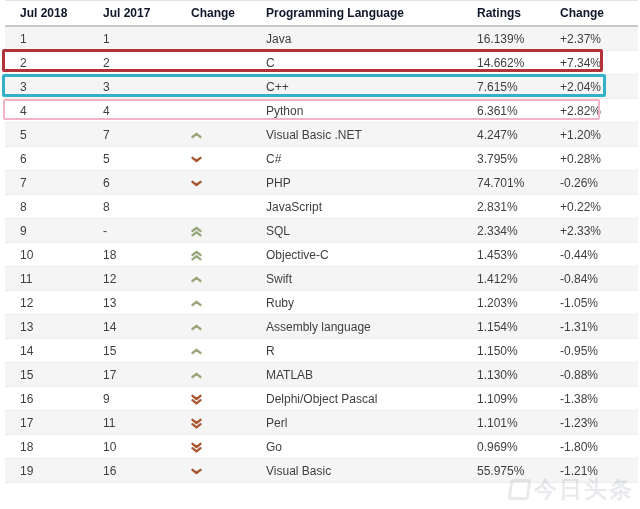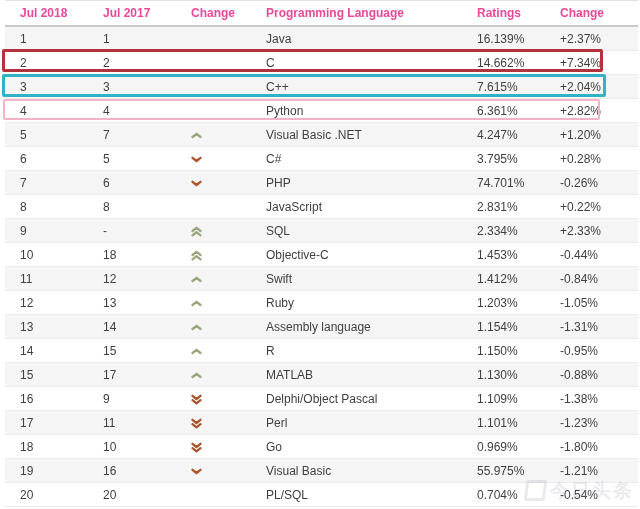--- a/index.html
+++ b/index.html
@@ -21,21 +21,21 @@
   col.c3{width:75px}
   col.c4{width:212px}
   col.c5{width:83px}
   col.c6{width:85px}
   thead th{
     height:24px;
     padding:0;
     text-align:left;
     font-size:12px;
     font-weight:bold;
-    color:#ec4899;
+    color:#0f172a;
     border-top:1px solid #e3e3e3;
     border-bottom:2px solid #c9c9c9;
     vertical-align:middle;
     white-space:nowrap;
   }
   tbody td{
     height:23px;
     padding:0;
     font-size:12px;
     color:#3f3f3f;
@@ -72,21 +72,21 @@
     color:#7d8798;
   }
   .watermark .wm-logo{
     display:inline-block;
     width:15px;height:15px;
     border:3px solid #7d8798;
     border-radius:3px;
     transform:skewX(-8deg);
   }
   .watermark .wm-text{
-    font-size:19px;
+    font-size:23px;
     font-weight:bold;
     letter-spacing:2px;
     line-height:1;
   }
 </style>
 </head>
 <body>
 
 <div class="page">
 
@@ -288,28 +288,20 @@
         <tr>
           <td class="p1">19</td>
           <td class="p2">16</td>
           <td class="p3"><span class="arrow"><svg width="11" height="7" viewBox="0 0 11 7" fill="none" stroke="#a9552f" stroke-width="2.3" stroke-linecap="round" stroke-linejoin="round">
                 <path d="M1.5 1.8 L5.5 5 L9.5 1.8"></path>
               </svg></span></td>
           <td class="p4">Visual Basic</td>
           <td class="p5">55.975%</td>
           <td class="p6">-1.21%</td>
         </tr>
-        <tr>
-          <td class="p1">20</td>
-          <td class="p2">20</td>
-          <td class="p3"></td>
-          <td class="p4">PL/SQL</td>
-          <td class="p5">0.704%</td>
-          <td class="p6">-0.54%</td>
-        </tr>
       </tbody>
   </table>
 
   <div id="overlays">
       <div class="hl" style="left: 2px; top: 49px; width: 601px; height: 23px; border-width: 3px; border-color: rgb(178, 51, 59);"></div>
       <div class="hl" style="left: 2px; top: 74px; width: 604px; height: 23px; border-width: 3px; border-color: rgb(49, 178, 200);"></div>
       <div class="hl" style="left: 3px; top: 99px; width: 597px; height: 21px; border-width: 2px; border-color: rgb(243, 179, 196);"></div>
     </div>
 
   <div class="watermark">

